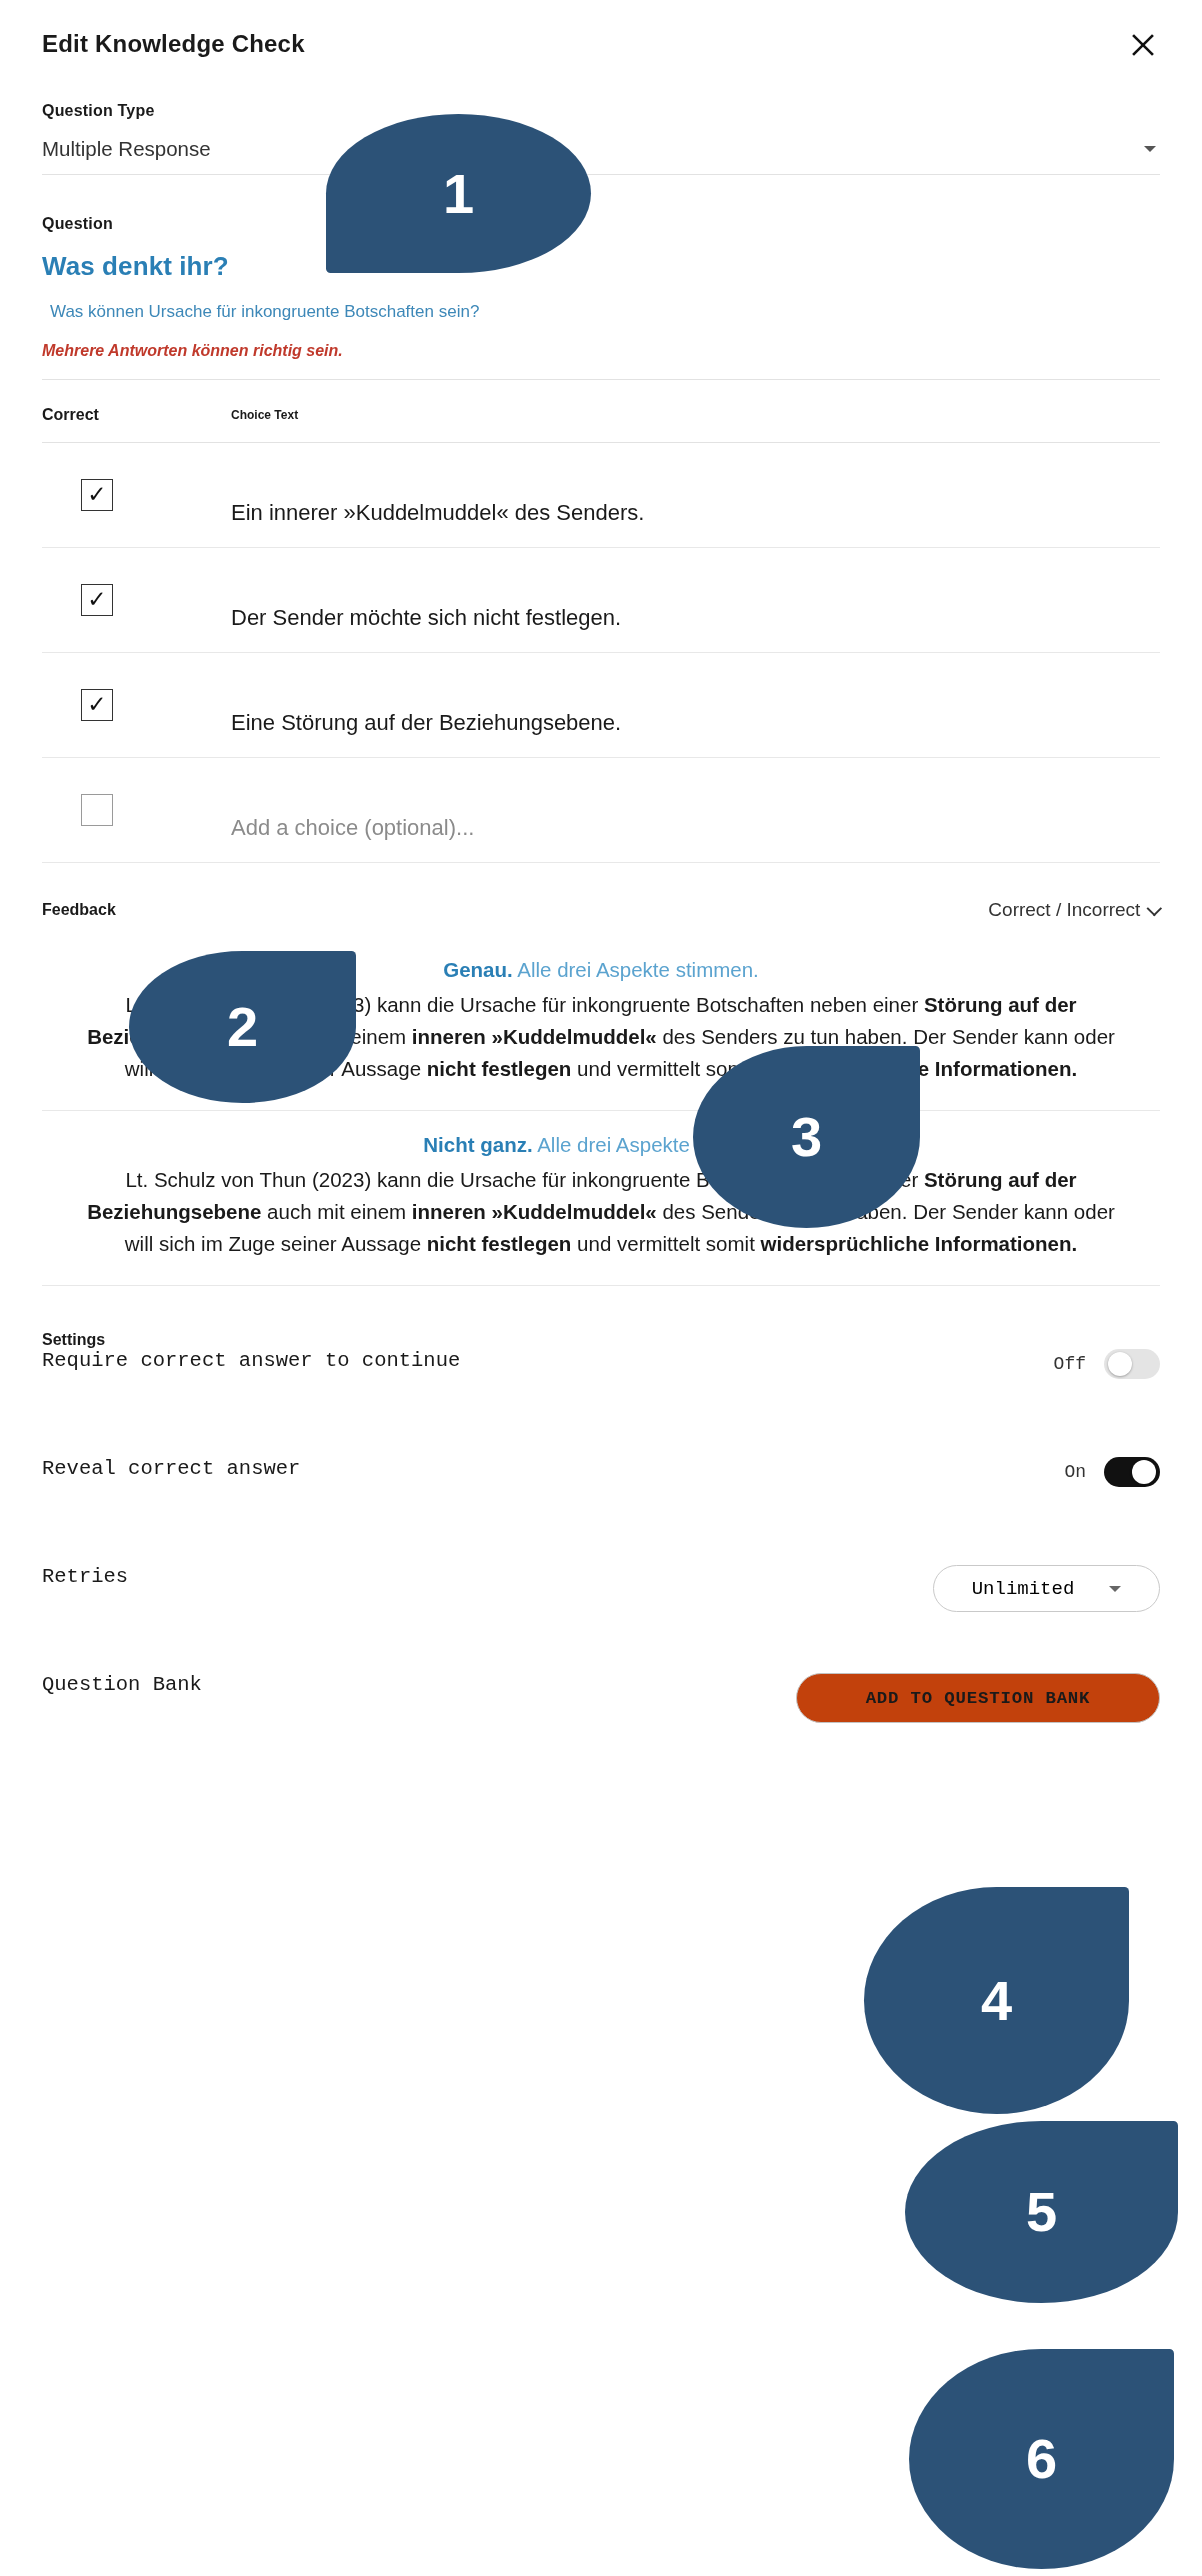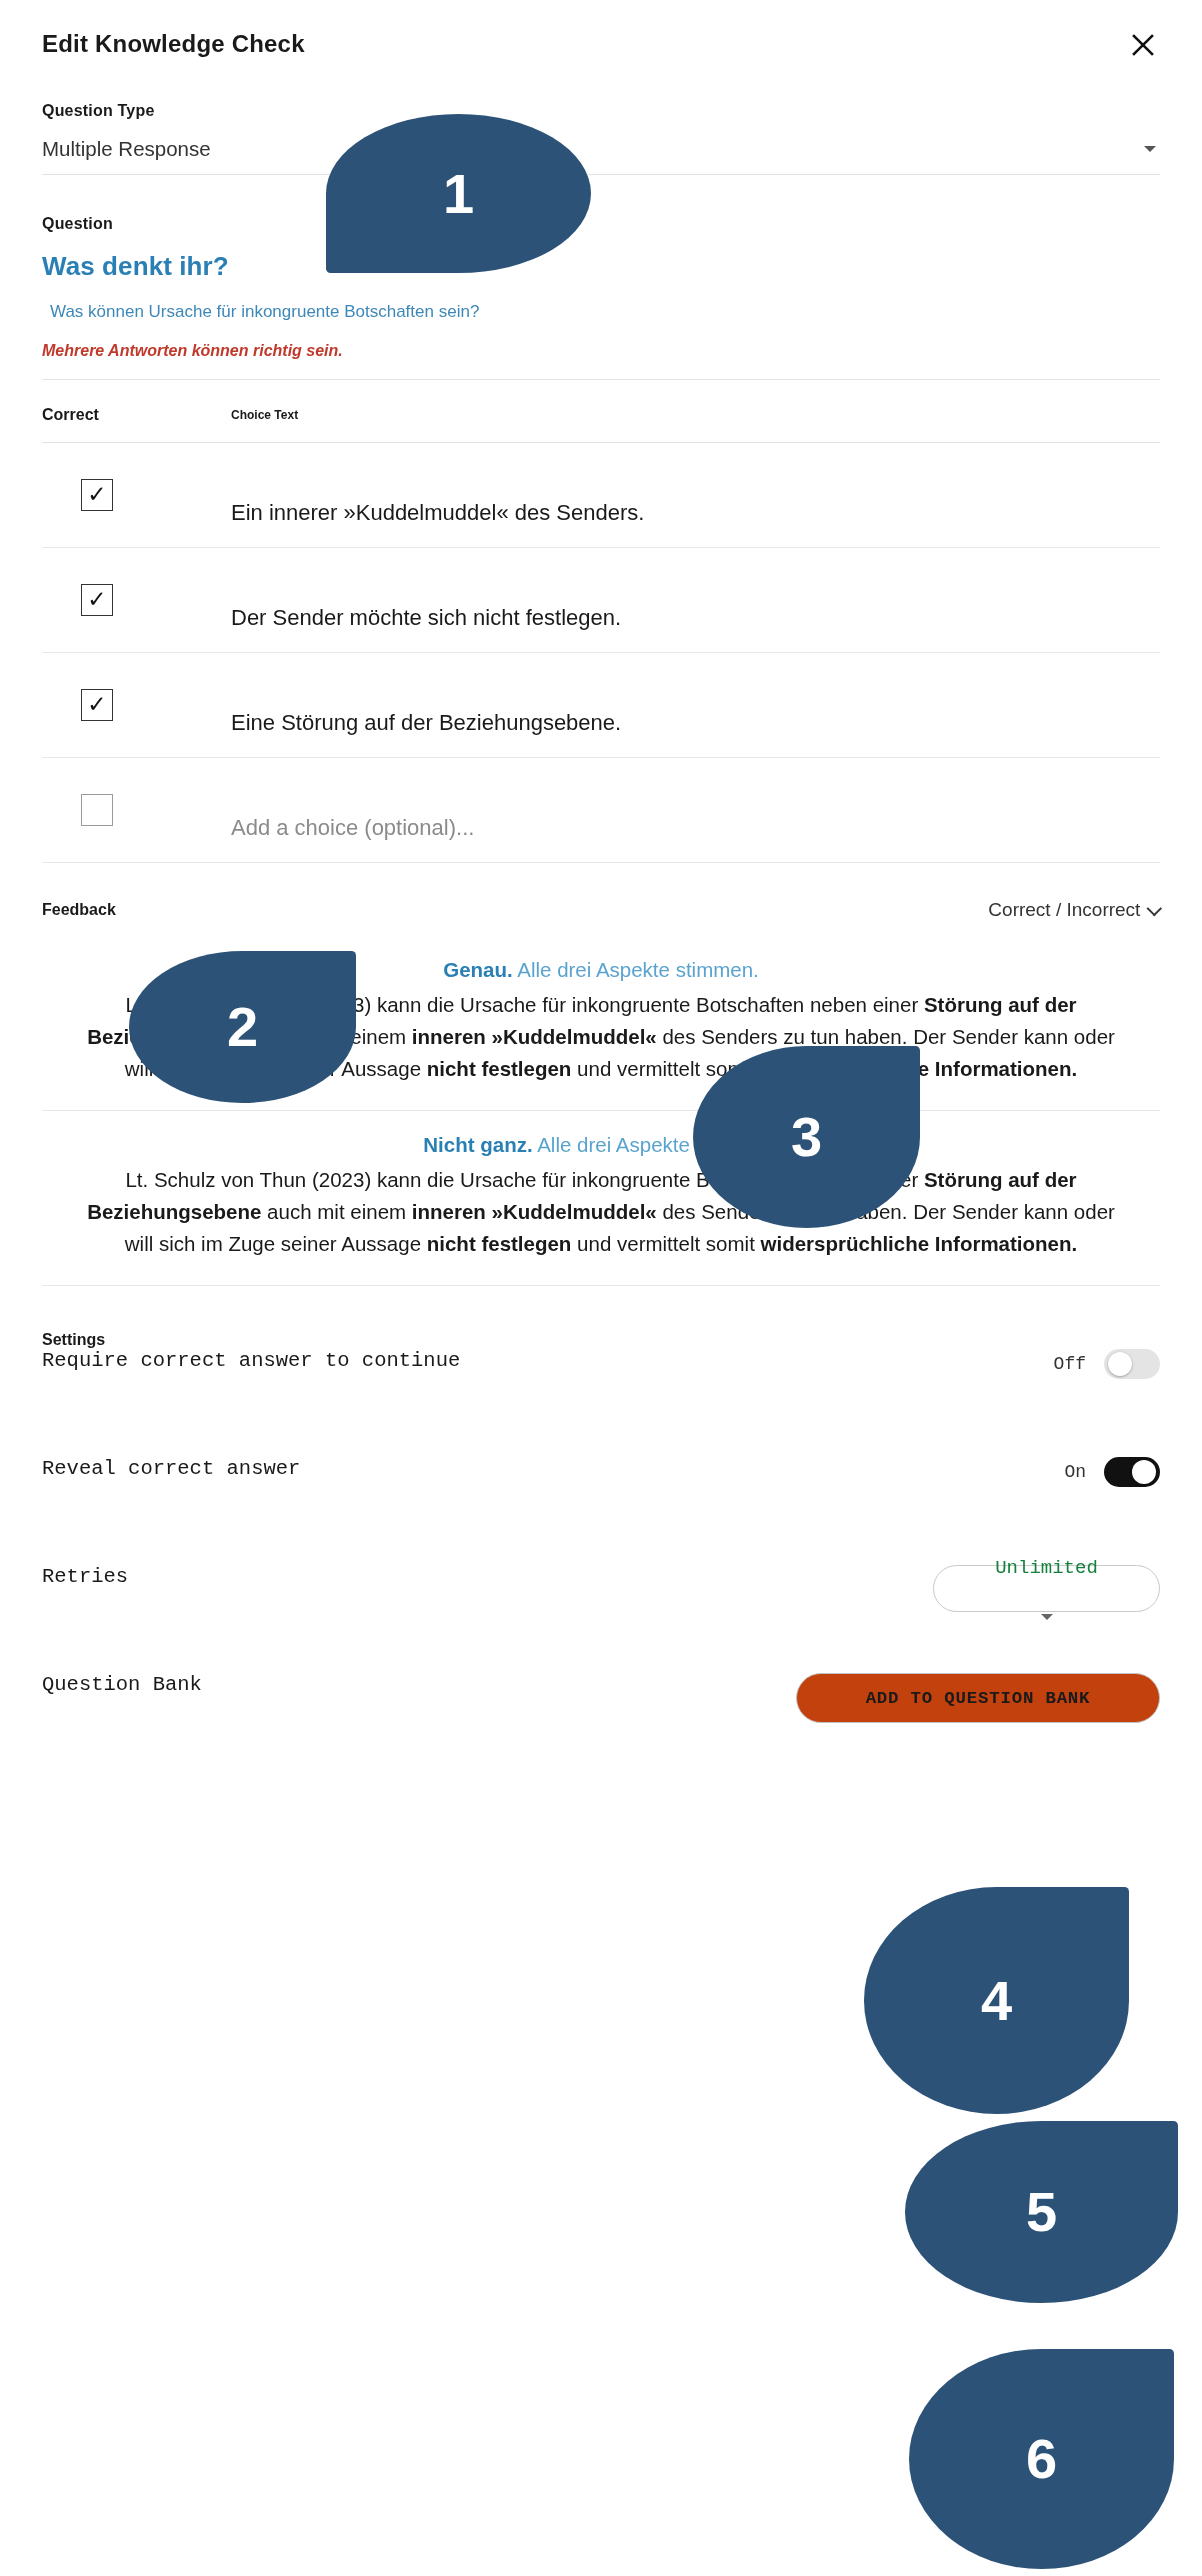--- a/index.html
+++ b/index.html
@@ -255,24 +255,23 @@
   .pill-select {
     min-width: 227px;
     height: 47px;
     border: 0.8px solid #c9c9c9;
     border-radius: 23.5px;
     display: flex;
     align-items: center;
     justify-content: center;
     gap: 35px;
     font-size: 19px;
-    color: #15803d;
+    color: #000000;
     cursor: pointer;
     background: #fff;
-    flex-direction: column;
   }
   .pill-select .caret {
     width: 0; height: 0;
     border-left: 6px solid transparent;
     border-right: 6px solid transparent;
     border-top: 6.8px solid #666;
   }
   .pill-btn {
     min-width: 364px;
     height: 50px;

